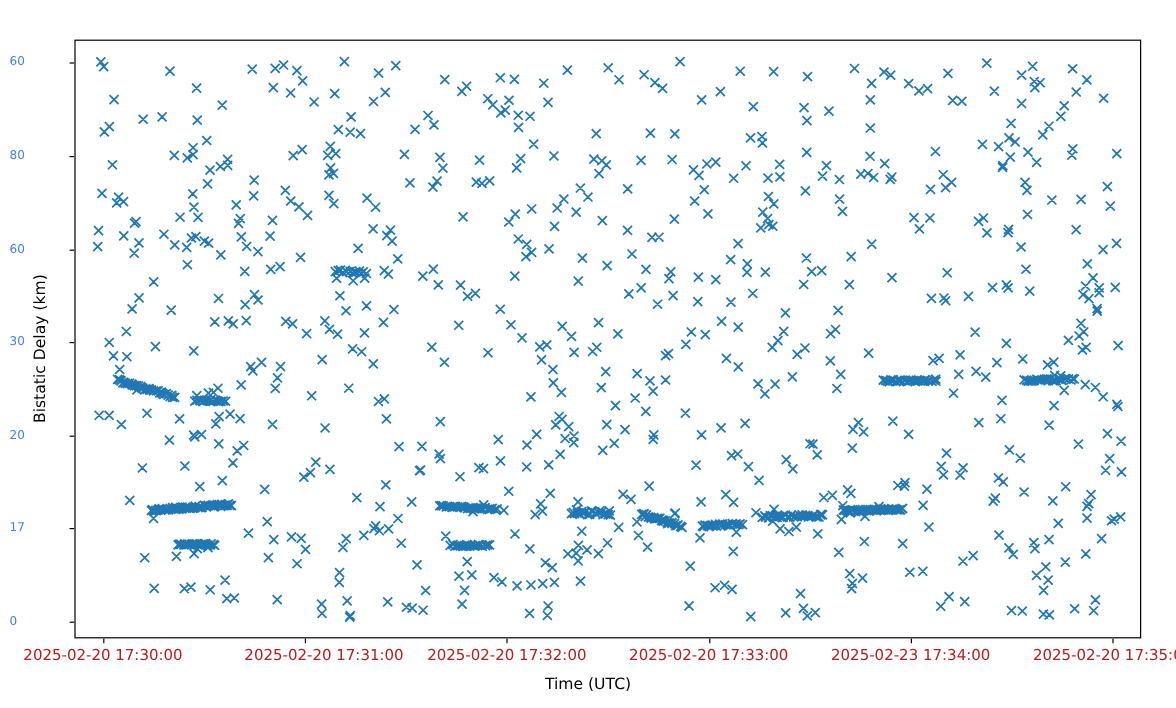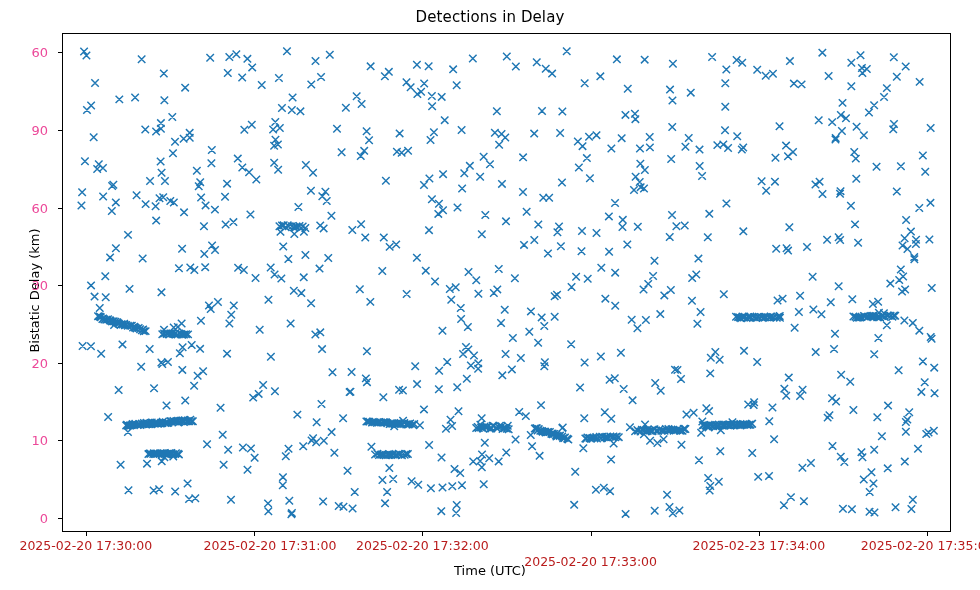--- a/index.html
+++ b/index.html
@@ -9,22 +9,22 @@
     position:absolute;left:0;top:8px;width:980px;text-align:center;
     font-size:15px;color:#000000;letter-spacing:0.1px;
   }
   #plot-area{
     position:absolute;left:62px;top:33px;width:889px;height:499px;
     border:1.1px solid #000000;box-sizing:border-box;background:#ffffff;
     overflow:hidden;
   }
   #points-layer{position:absolute;left:0;top:0;width:100%;height:100%;}
   .ytick-label{
-    position:absolute;right:0;width:40px;text-align:right;
-    font-size:13px;color:#ec4899;transform:translateY(-50%);
+    position:absolute;right:0;width:40px;
+    font-size:10px;color:#3b82f6;transform:translateY(-50%);
   }
   .ytick-mark{position:absolute;left:58px;width:4px;height:1px;background:#000000;}
   .xtick-label{
     position:absolute;top:538px;font-size:12.5px;color:#b91c1c;
     transform:translateX(-50%);white-space:nowrap;
   }
   .xtick-mark{position:absolute;top:532px;width:1px;height:4px;background:#000000;}
   #ylabel{
     position:absolute;left:-86px;top:283px;width:240px;text-align:center;
     font-size:13px;color:#000000;transform:rotate(-90deg);transform-origin:center;
@@ -33,51 +33,50 @@
     position:absolute;left:0;top:563px;width:980px;text-align:center;
     font-size:13px;color:#000000;
   }
   .yticks-wrap,.xticks-wrap{position:absolute;left:0;top:0;width:980px;height:590px;pointer-events:none;}
 </style>
 </head>
 <body>
 
 <div id="figure">
 
-  <div id="chart-title">Detections in Delay</div>
 
   <div class="yticks-wrap">
     <div id="ylabel">Bistatic Delay (km)</div>
     <div id="ytick-labels">
         <div class="ytick-label" style="left: 8px; top: 518.031px;">0</div>
         <div class="ytick-mark" style="top: 518.031px;"></div>
-        <div class="ytick-label" style="left: 8px; top: 440.426px;">10</div>
+        <div class="ytick-label" style="left: 8px; top: 440.426px;">17</div>
         <div class="ytick-mark" style="top: 440.426px;"></div>
         <div class="ytick-label" style="left: 8px; top: 362.821px;">20</div>
         <div class="ytick-mark" style="top: 362.821px;"></div>
         <div class="ytick-label" style="left: 8px; top: 285.216px;">30</div>
         <div class="ytick-mark" style="top: 285.216px;"></div>
         <div class="ytick-label" style="left: 8px; top: 207.611px;">60</div>
         <div class="ytick-mark" style="top: 207.611px;"></div>
-        <div class="ytick-label" style="left: 8px; top: 130.006px;">90</div>
+        <div class="ytick-label" style="left: 8px; top: 130.006px;">80</div>
         <div class="ytick-mark" style="top: 130.006px;"></div>
         <div class="ytick-label" style="left: 8px; top: 52.4012px;">60</div>
         <div class="ytick-mark" style="top: 52.4012px;"></div>
       </div>
   </div>
 
   <div class="xticks-wrap">
     <div id="xtick-labels">
         <div class="xtick-label" style="left: 85.8375px;">2025-02-20 17:30:00</div>
         <div class="xtick-mark" style="left: 85.8375px;"></div>
         <div class="xtick-label" style="left: 270px;">2025-02-20 17:31:00</div>
         <div class="xtick-mark" style="left: 254.103px;"></div>
         <div class="xtick-label" style="left: 422.368px;">2025-02-20 17:32:00</div>
         <div class="xtick-mark" style="left: 422.368px;"></div>
-        <div class="xtick-label" style="left: 590.632px; margin-top: 16px;">2025-02-20 17:33:00</div>
+        <div class="xtick-label" style="left: 590.632px;">2025-02-20 17:33:00</div>
         <div class="xtick-mark" style="left: 590.632px;"></div>
         <div class="xtick-label" style="left: 758.897px;">2025-02-23 17:34:00</div>
         <div class="xtick-mark" style="left: 758.897px;"></div>
         <div class="xtick-label" style="left: 927.162px;">2025-02-20 17:35:00</div>
         <div class="xtick-mark" style="left: 927.162px;"></div>
       </div>
   </div>
 
   <div id="xlabel">Time (UTC)</div>
 

